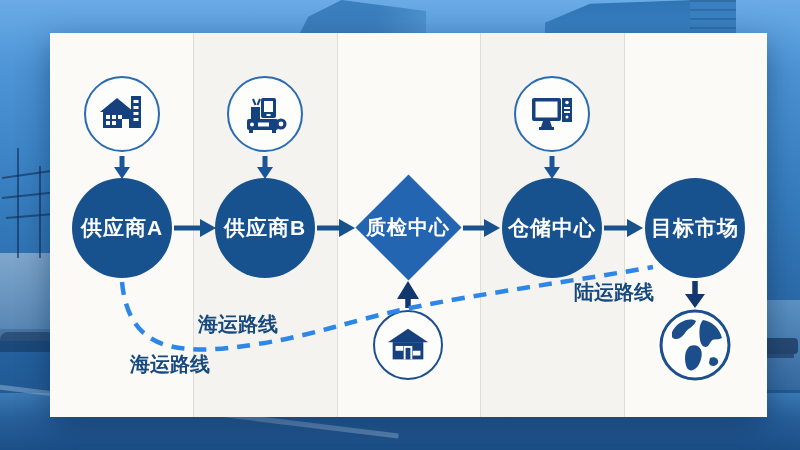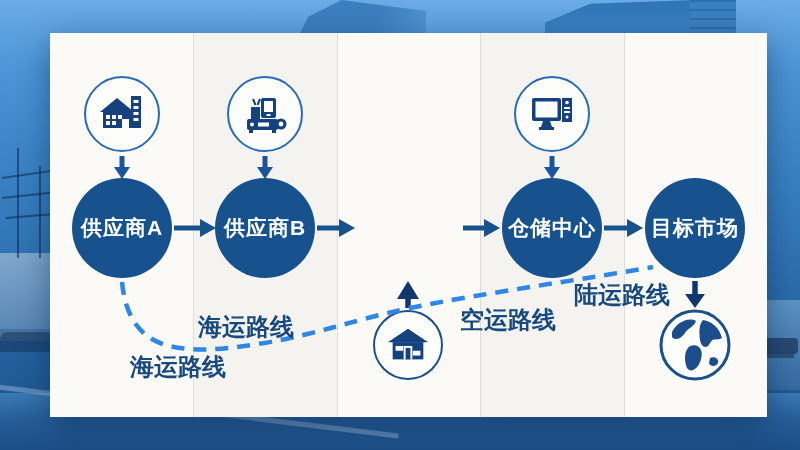--- a/index.html
+++ b/index.html
@@ -55,21 +55,21 @@
     white-space:nowrap;z-index:1;}
   
   .icircle{position:absolute;width:76px;height:76px;border-radius:50%;background:#fdfdfb;
     border:2px solid #2a6cb3;box-sizing:border-box;display:flex;align-items:center;justify-content:center;z-index:3;}
   .icircle-sm{position:absolute;width:70px;height:70px;border-radius:50%;background:#fdfdfb;
     border:2px solid #1c4f8e;box-sizing:border-box;display:flex;align-items:center;justify-content:center;z-index:3;}
   .globe-wrap{position:absolute;left:658px;top:308px;width:74px;height:74px;z-index:3;}
   
   .overlay{position:absolute;left:0;top:0;width:800px;height:450px;z-index:4;pointer-events:none;}
   
-  .rlabel{position:absolute;color:#17497f;font-size:24px;font-weight:bold;z-index:5;white-space:nowrap;font-family:Liberation Mono, monospace;}
+  .rlabel{position:absolute;color:#17497f;font-size:20px;font-weight:bold;z-index:5;white-space:nowrap;font-family:Liberation Mono, monospace;}
 </style>
 </head>
 <body>
 
 <div class="stage">
 
   <div class="bg bldg-top-center"></div>
   <div class="bg bldg-top-right"></div>
   <div class="bg skyscraper-right"></div>
   <div class="bg skyscraper-right2"></div>
@@ -219,25 +219,28 @@
 
     <path d="M122,282 C125,314 138,337 166,345 C194,353 224,349 258,344 C316,335 352,320 410,308 C478,294 592,278 653,267" fill="none" stroke="#2e86e6" stroke-width="4.5" stroke-dasharray="13 9"></path>
   </svg>
 
   <div class="node" style="left:215px;top:178px">
     <span>供应商B</span>
   </div>
   <div class="node" style="left:72px;top:178px">
     <span>供应商A</span>
   </div>
+  <div class="diamond-wrap">
+    <div class="diamond"></div>
+    <span>质检中心</span>
+  </div>
   <div class="node" style="left:645px;top:178px">
     <span>目标市场</span>
   </div>
   <div class="node" style="left:502px;top:178px">
     <span>仓储中心</span>
   </div>
 
   <div class="rlabel" style="left:130px;top:351px">海运路线</div>
   <div class="rlabel" style="left:198px;top:311px">海运路线</div>
-  <div class="rlabel" style="left:460px;top:304px">空运路线</div>
   <div class="rlabel" style="left:574px;top:279px">陆运路线</div>
 
 </div>
 
 </body></html>

